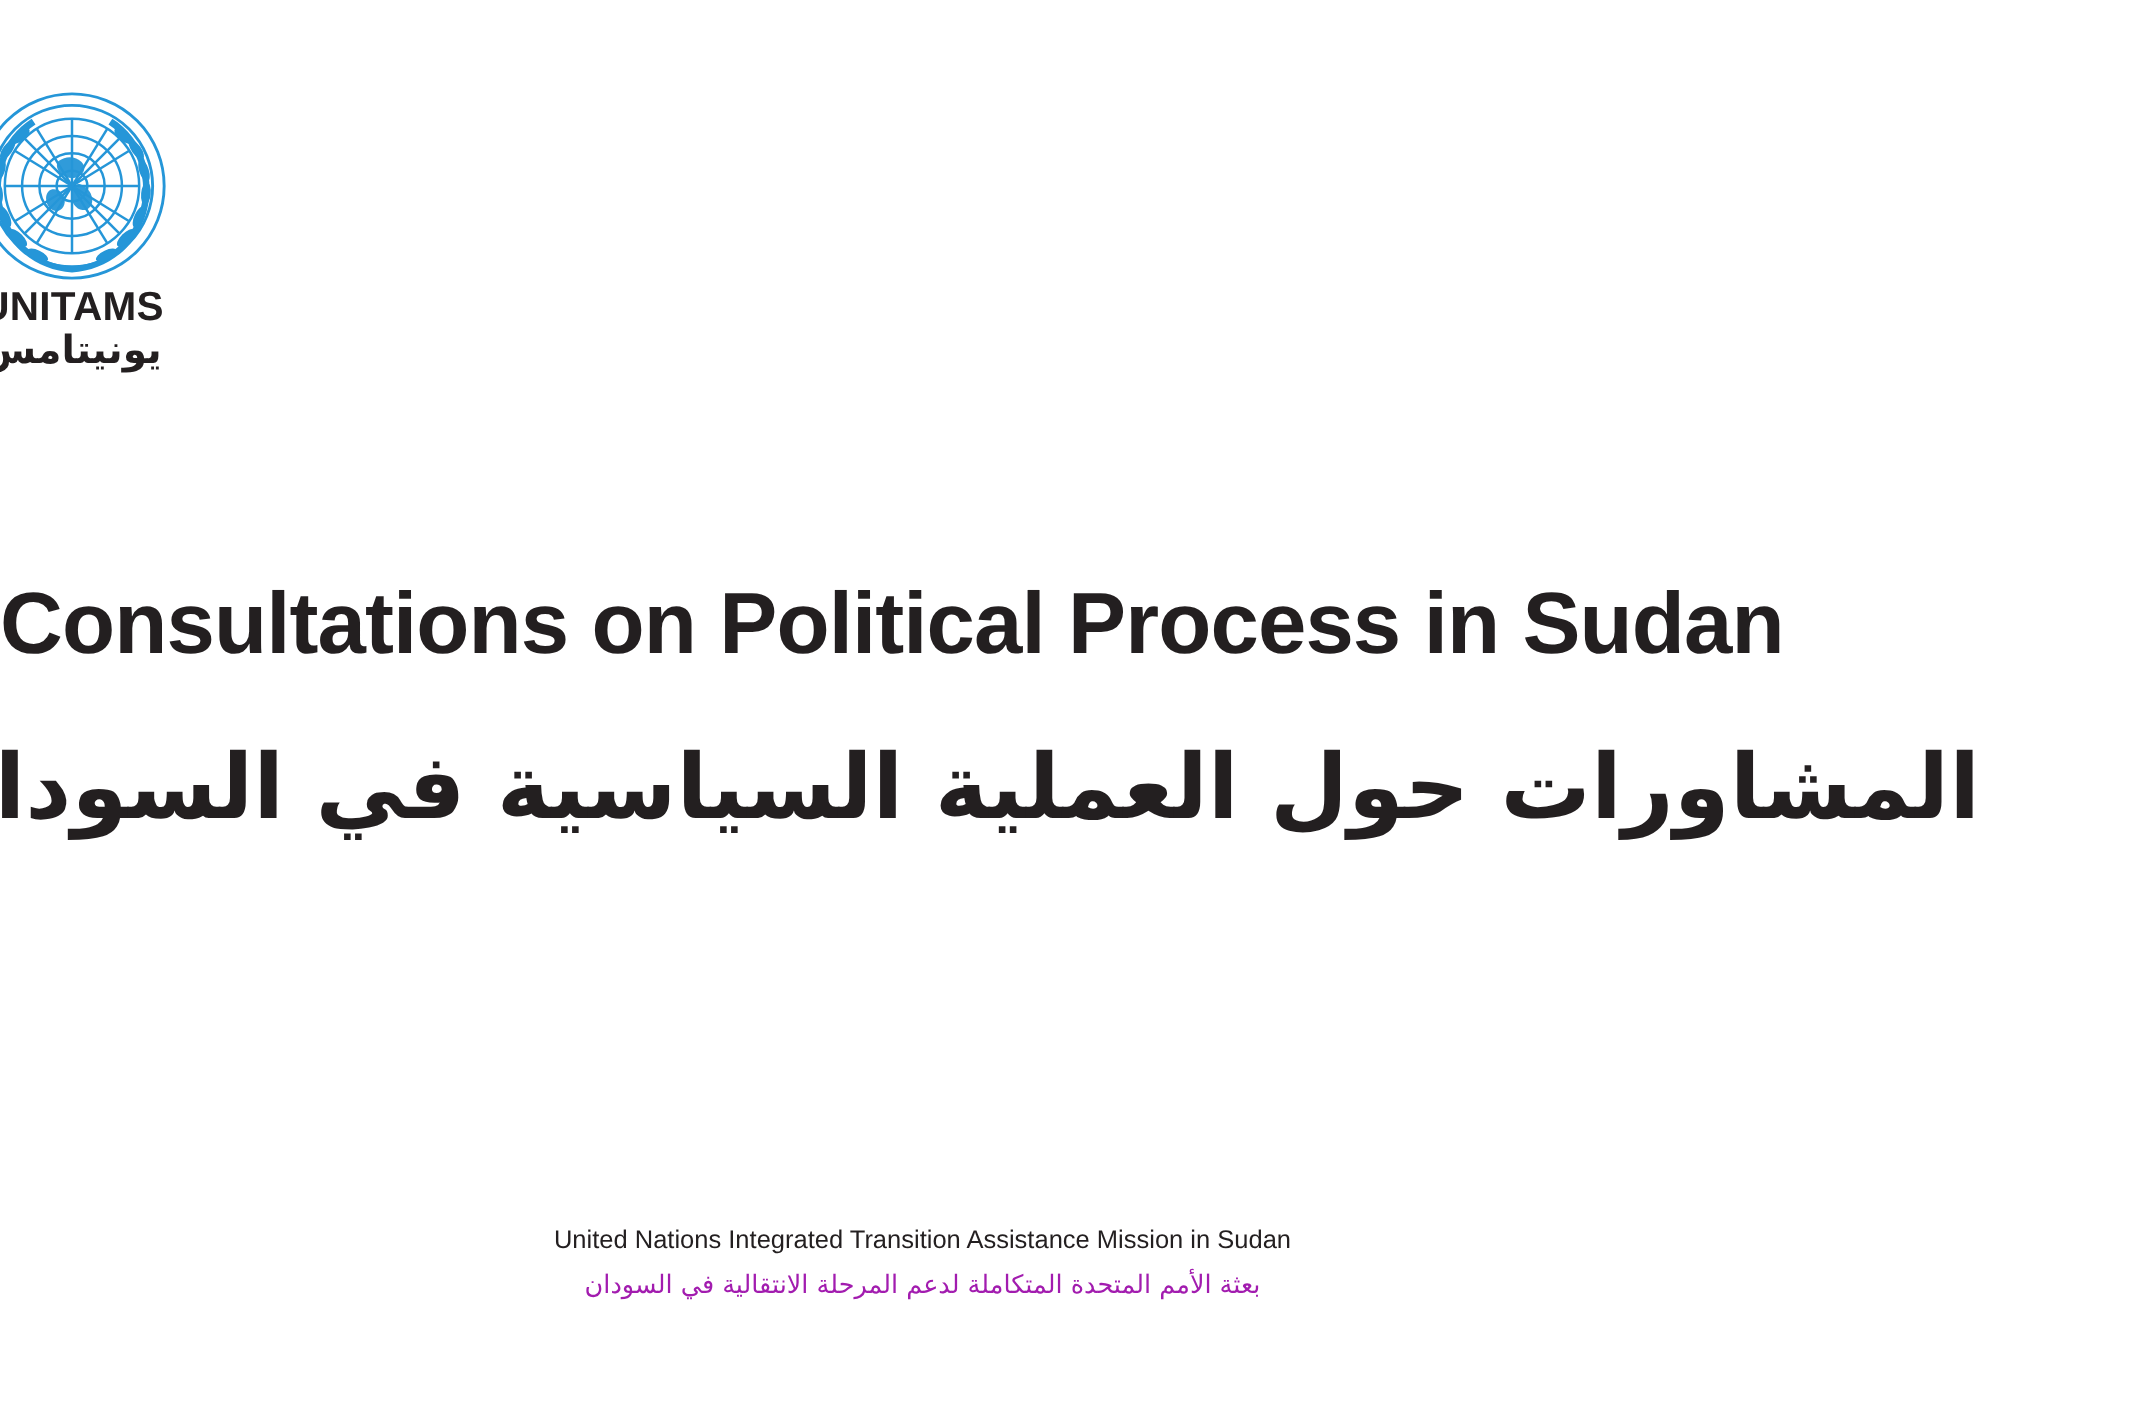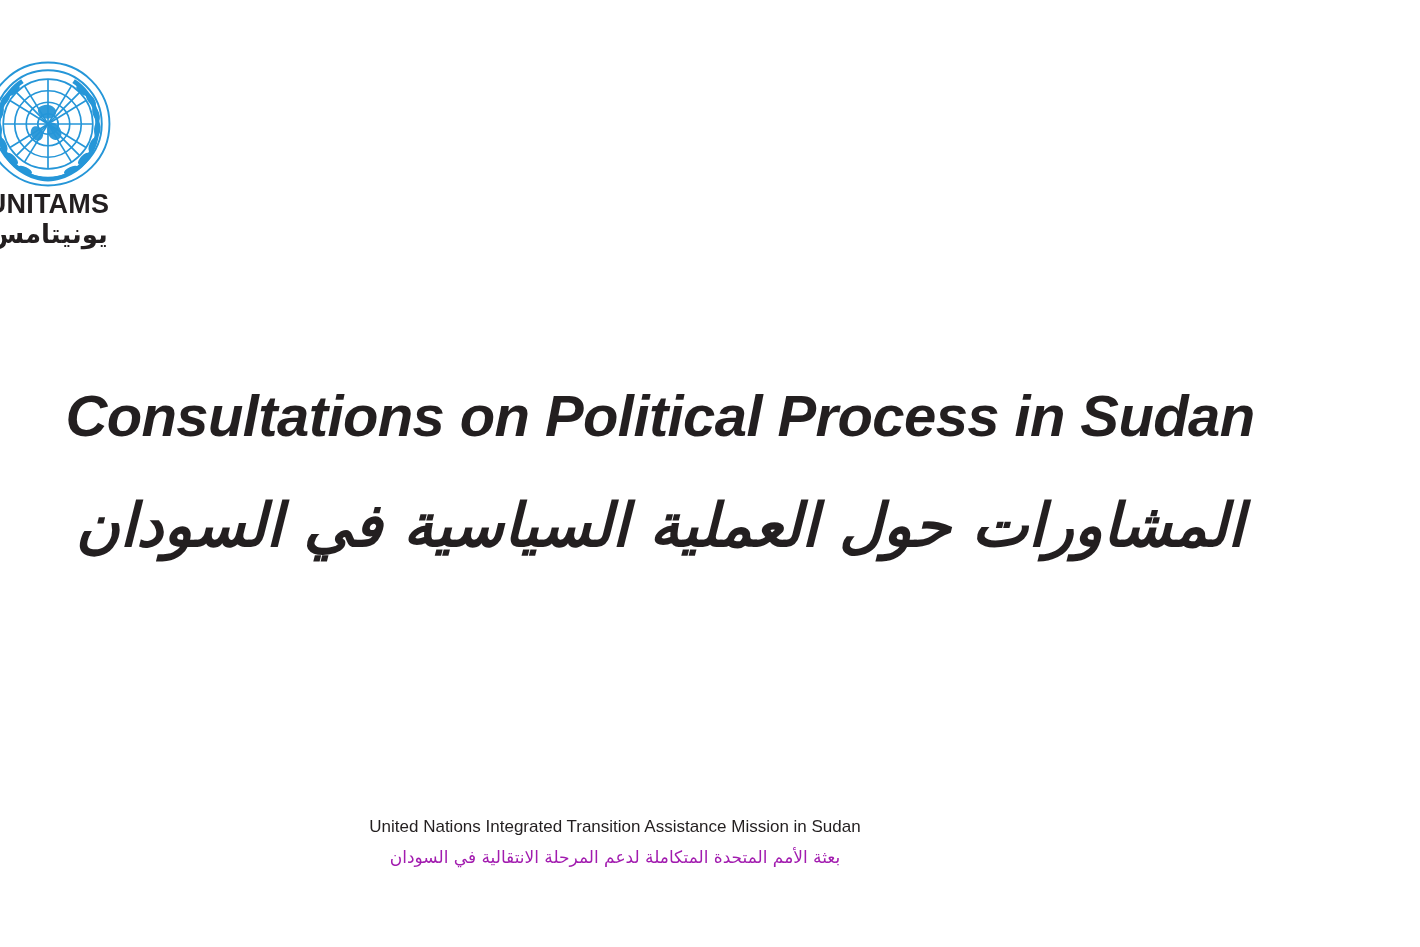--- a/index.html
+++ b/index.html
@@ -55,22 +55,21 @@
     direction: rtl;
     font-family: "DejaVu Sans", sans-serif;
   }
 
   
   .title-wrap {
     position: absolute;
     top: 386px;
     left: 0;
     width: 1320px;
-    text-align: center;
-    font-style: italic;
+    text-align: left;
   }
   .title-en {
     font-size: 58px;
     font-weight: bold;
     letter-spacing: -0.6px;
     line-height: 1.05;
     white-space: nowrap;
     color: #231f20;
     font-family: "Liberation Sans", sans-serif;
   }

